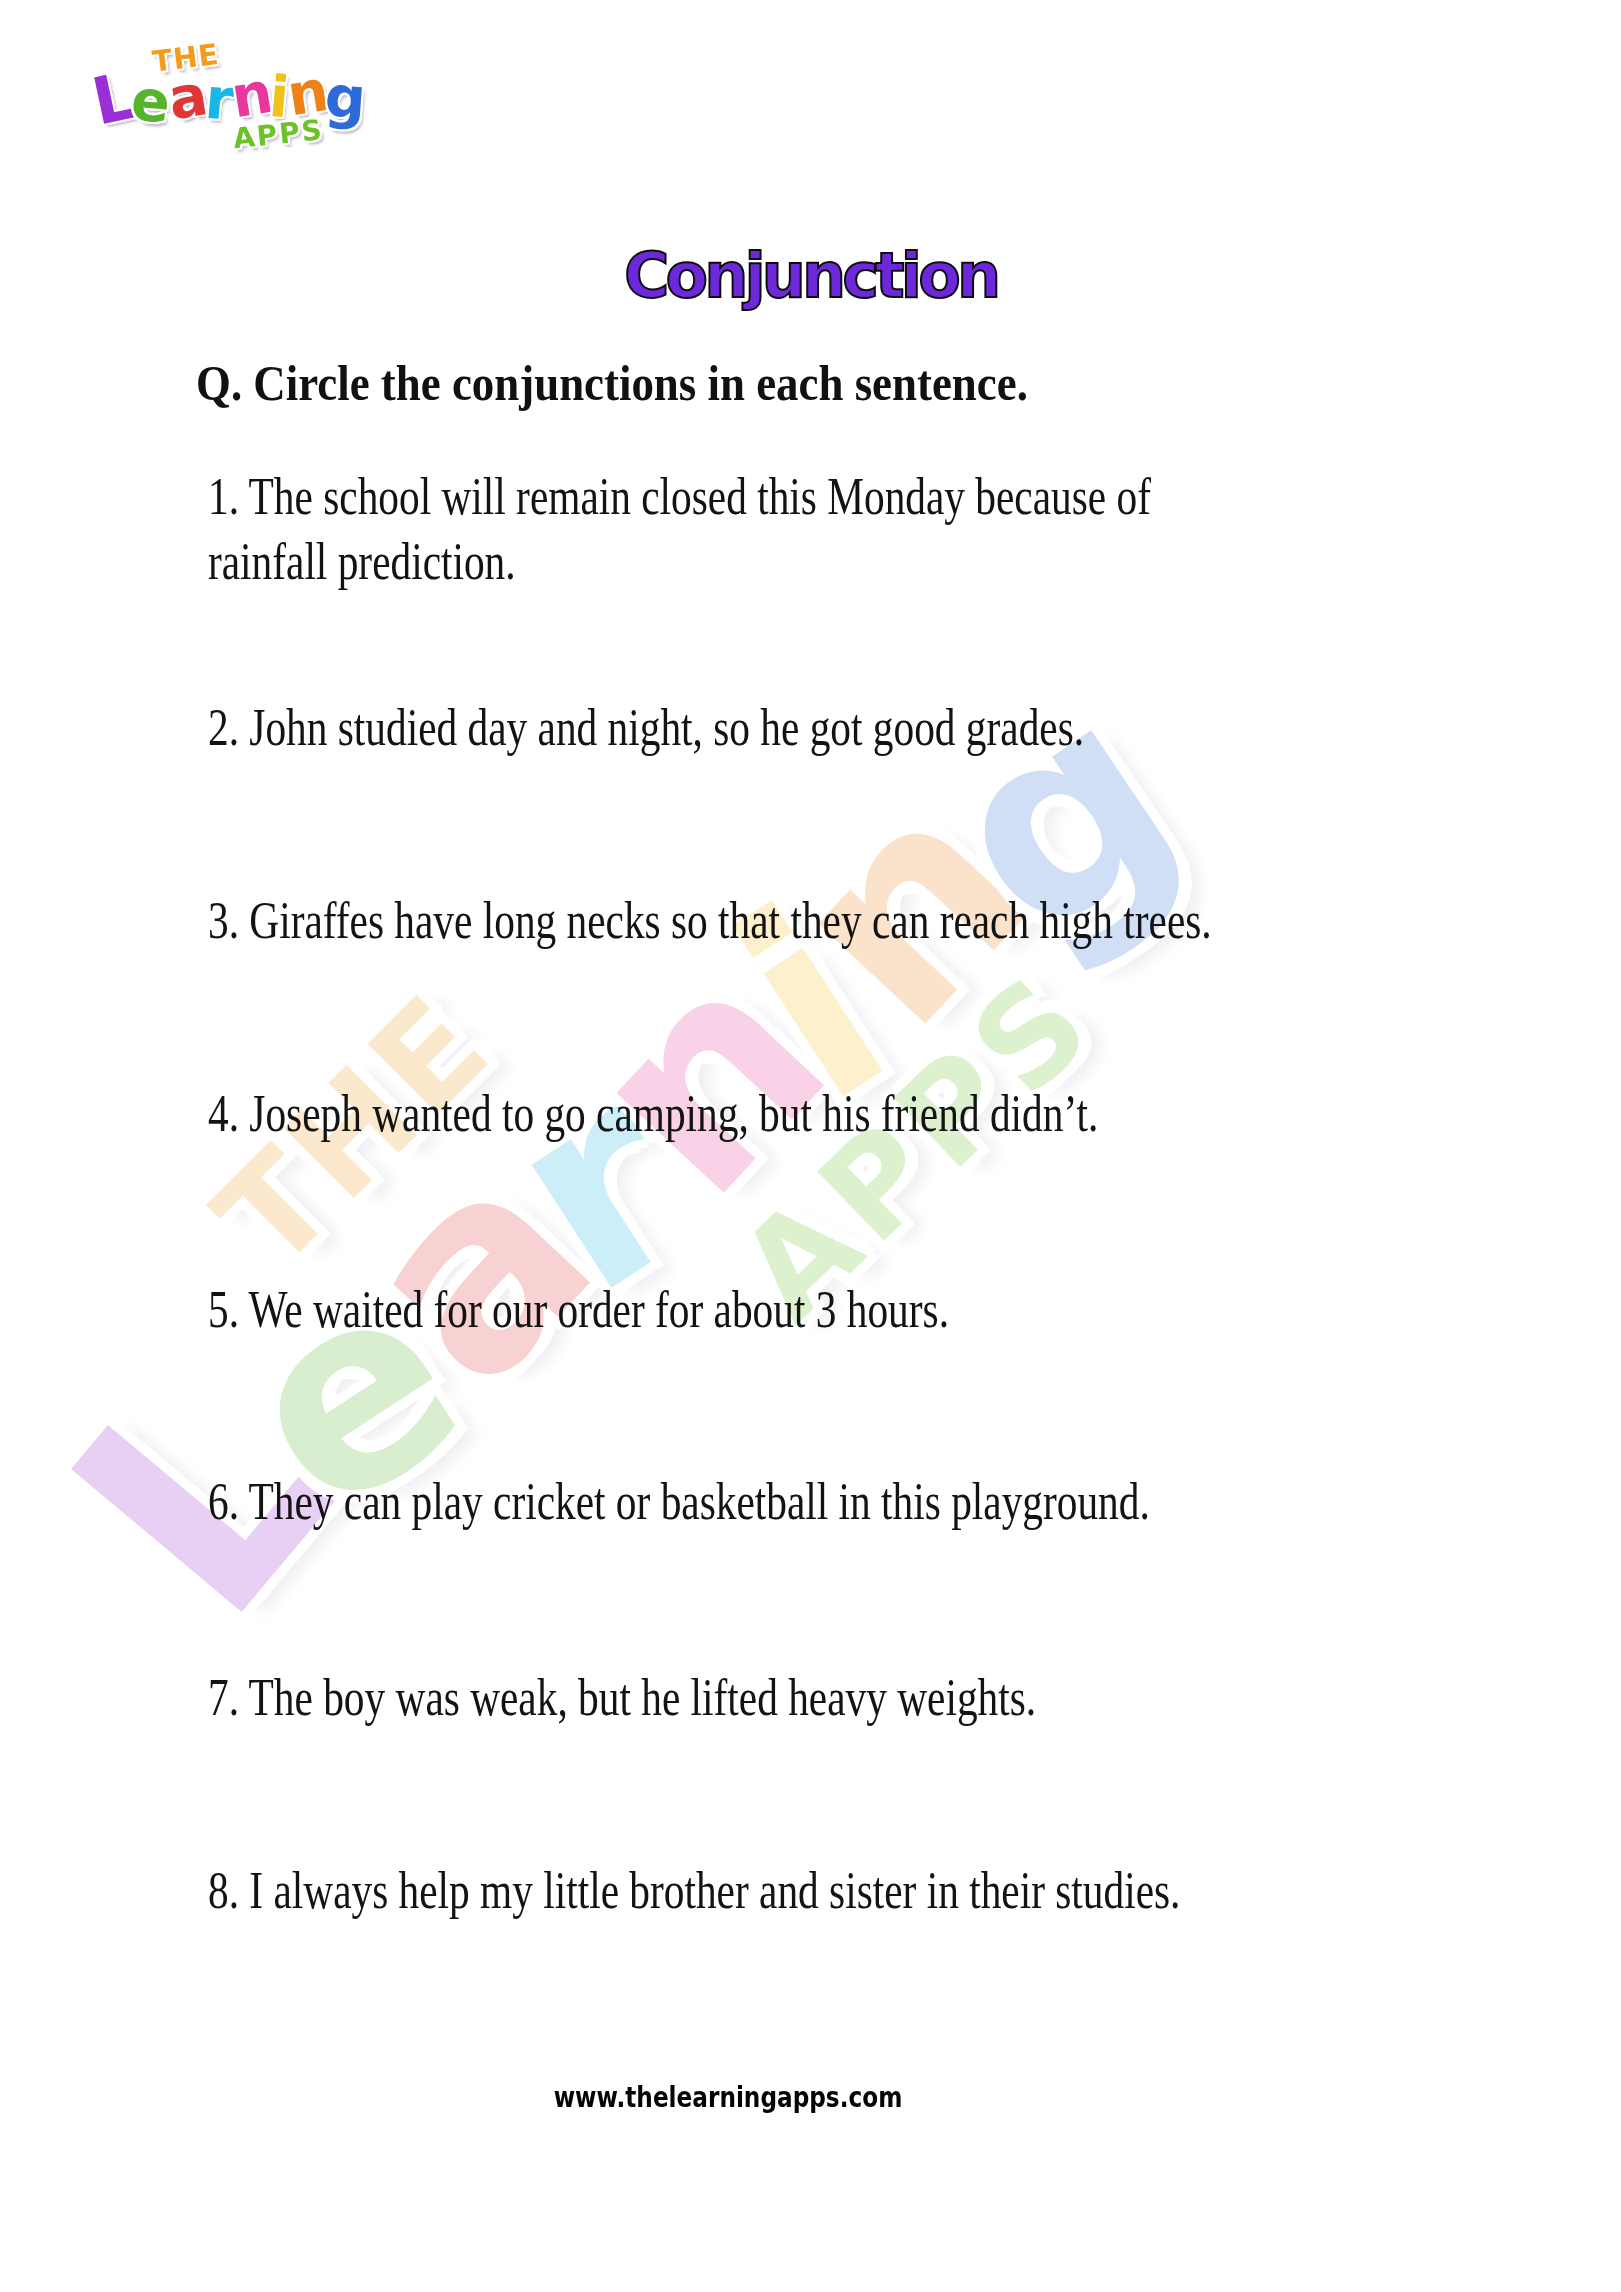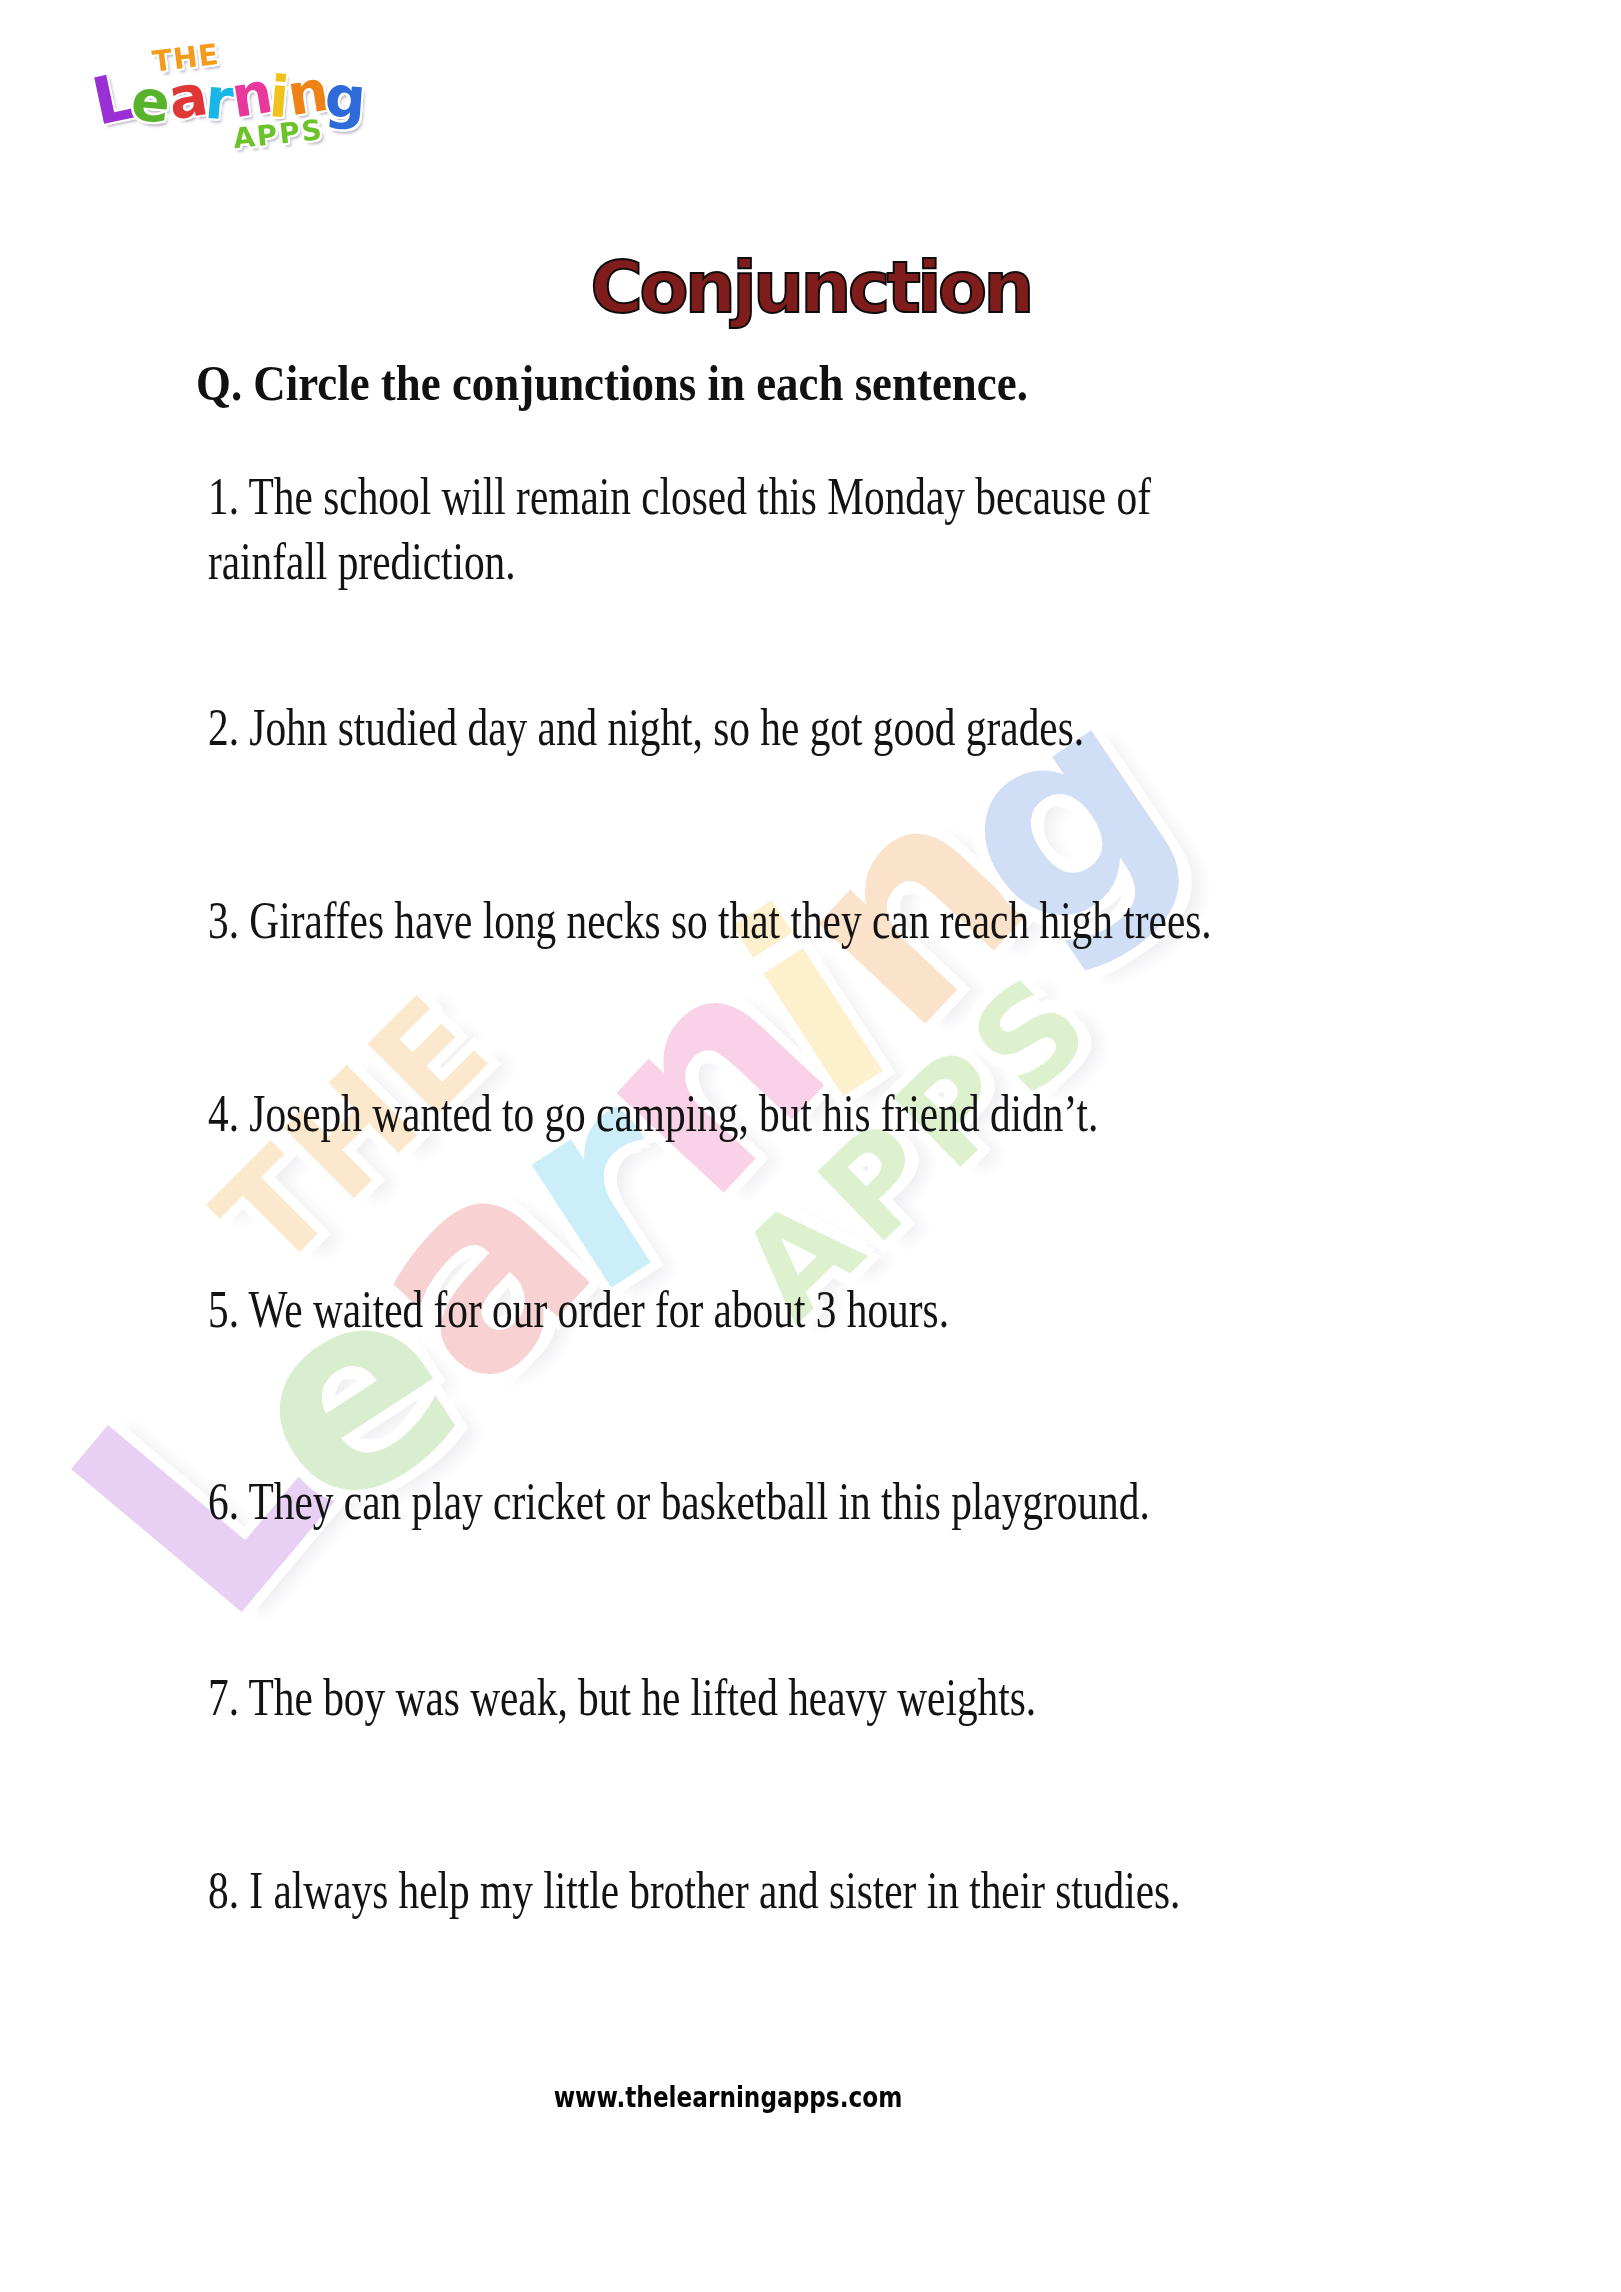--- a/index.html
+++ b/index.html
@@ -41,23 +41,23 @@
     opacity:0.22;
     pointer-events:none;
   }
 
   
   .title{
     position:absolute;left:0;right:0;top:203px;
     text-align:center;
     font-family:"DejaVu Sans", sans-serif;
     font-weight:bold;
-    font-size:72px;
+    font-size:62px;
     letter-spacing:-3.9px;
-    color:#7f1d1d;
+    color:#6d28d9;
     -webkit-text-stroke:2px #0d0d0d;
     line-height:1;
   }
   .question{
     position:absolute;left:196px;top:353px;
     font-family:"Liberation Serif", serif;
     font-weight:bold;
     font-size:51px;
     color:#111;
     transform:scaleX(0.88);

